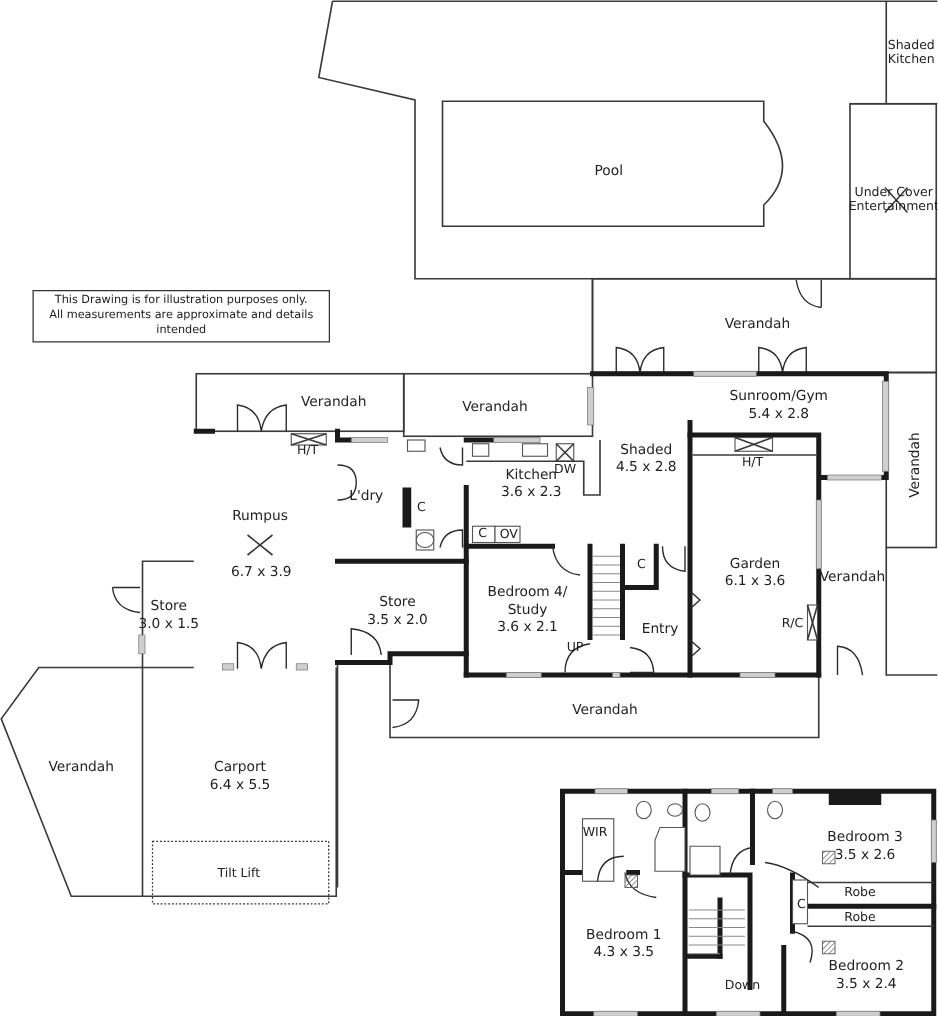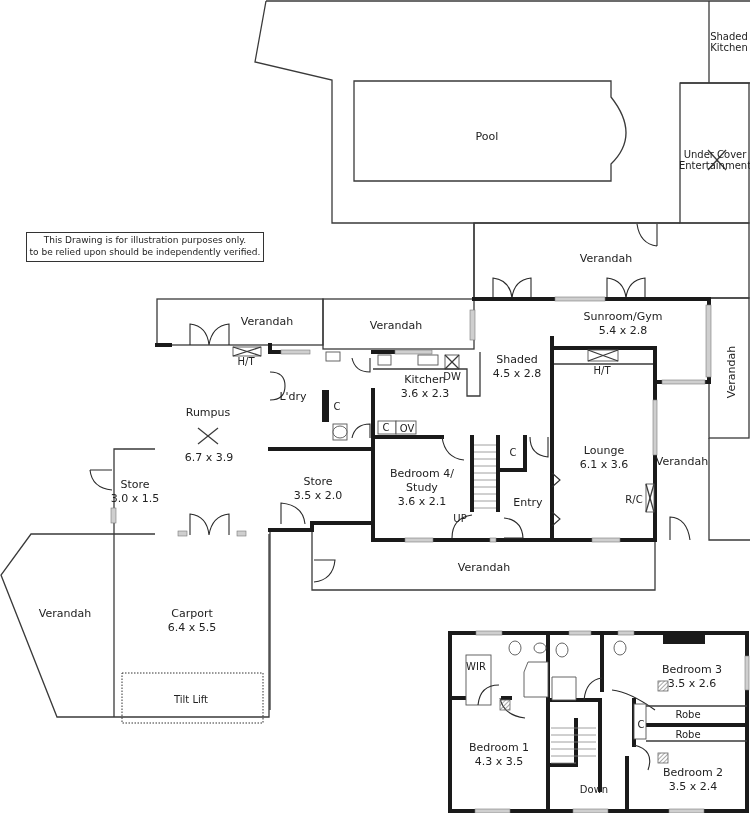--- a/index.html
+++ b/index.html
@@ -8,21 +8,21 @@
   .thin { fill: none; stroke: #3a3a3a; stroke-width: 1.3; }
   .wall { fill: none; stroke: #1a1a1a; stroke-width: 4; stroke-linecap: square; }
   .win { fill: #cfcfcf; stroke: #7a7a7a; stroke-width: 0.6; }
   .fix { fill: #ffffff; stroke: #555; stroke-width: 0.9; }
   .door { fill: none; stroke: #2a2a2a; stroke-width: 1.1; }
   .hatch { fill: url(#hatch); stroke: #666; stroke-width: 0.8; }
   .lbl { position: absolute; color: #222; font-size: 11px; text-align: center; line-height: 14px; white-space: nowrap; transform: translate(-50%, -50%); }
   .lbl.small { font-size: 10px; line-height: 11px; }
   .lbl .dim { display: block; }
   .vert { transform: translate(-50%, -50%) rotate(-90deg); }
-  .disclaimer { position: absolute; left: 26px; top: 232px; width: 238px; height: 30px; border: 1px solid #333; font-size: 9px; line-height: 12px; text-align: center; padding-top: 1px; box-sizing: border-box; color: #222; }
+  .disclaimer { position: absolute; left: 26px; top: 232px; width: 238px; height: 42px; border: 1px solid #333; font-size: 9px; line-height: 12px; text-align: center; padding-top: 1px; box-sizing: border-box; color: #222; }
   .disclaimer span { display: block; }
 </style>
 </head>
 <body>
 
 <svg class="plan" viewBox="0 0 750 813" xmlns="http://www.w3.org/2000/svg">
   <defs>
     <pattern id="hatch" width="3" height="3" patternUnits="userSpaceOnUse" patternTransform="rotate(45)">
       <line x1="0" y1="0" x2="0" y2="3" stroke="#555" stroke-width="1"></line>
     </pattern>
@@ -222,21 +222,21 @@
       <line x1="551" y1="742" x2="596" y2="742"></line>
         <line x1="551" y1="749" x2="596" y2="749"></line>
       <line x1="551" y1="756" x2="596" y2="756"></line>
         <line x1="551" y1="763" x2="576" y2="763"></line>
     </g>
   </g>
 </svg>
 
 <div class="disclaimer">
   <span>This Drawing is for illustration purposes only.</span>
-  <span>to be relied upon should be independently verified.</span>
+  <span>All measurements are approximate and details intended</span>
 </div>
 
 <div class="lbl" style="left:487px;top:137px">Pool</div>
 <div class="lbl small" style="left:729px;top:42px">
   <span class="dim">Shaded</span>
   <span class="dim">Kitchen</span>
 </div>
 <div class="lbl small" style="left:715px;top:160px">
   <span class="dim" style="margin-bottom:0">Under Cover</span>
   <span class="dim">Entertainment</span>
@@ -259,21 +259,21 @@
 </div>
 <div class="lbl" style="left:517px;top:367px">
   <span class="dim">Shaded</span>
   <span class="dim">4.5 x 2.8</span>
 </div>
 <div class="lbl" style="left:623px;top:324px">
   <span class="dim">Sunroom/Gym</span>
   <span class="dim">5.4 x 2.8</span>
 </div>
 <div class="lbl" style="left:604px;top:458px">
-  <span class="dim">Lounge</span>
+  <span class="dim">Garden</span>
   <span class="dim">6.1 x 3.6</span>
 </div>
 <div class="lbl" style="left:318px;top:489px">
   <span class="dim">Store</span>
   <span class="dim">3.5 x 2.0</span>
 </div>
 <div class="lbl" style="left:422px;top:488px">
   <span class="dim">Bedroom 4/</span>
   <span class="dim">Study</span>
   <span class="dim">3.6 x 2.1</span>

